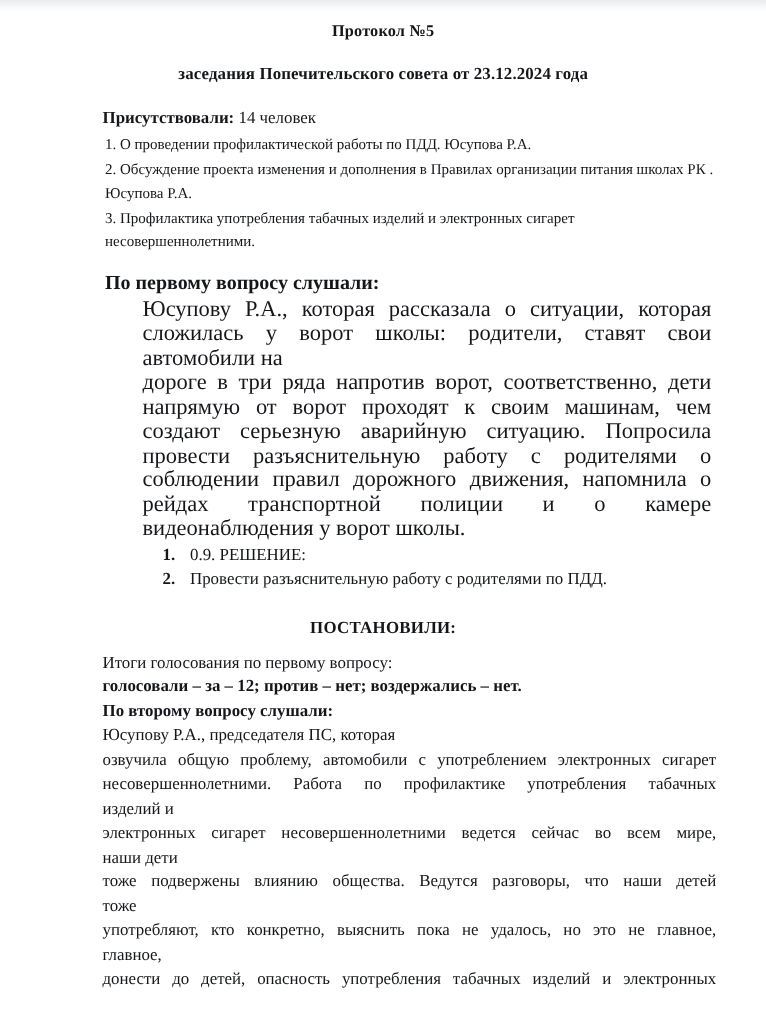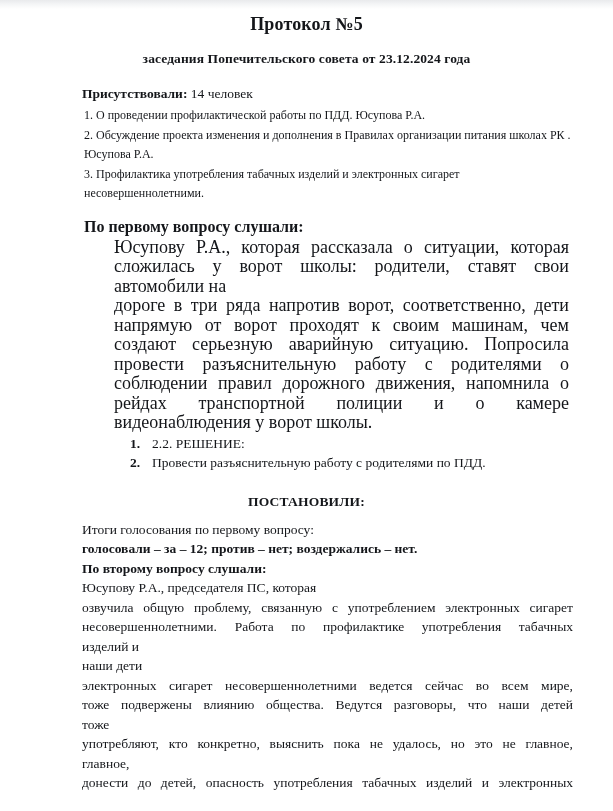--- a/index.html
+++ b/index.html
@@ -33,21 +33,21 @@
     padding: 0;
   }
   .doc {
     padding: 9px 18px 0 18px;
   }
   .bold {
     font-weight: bold;
     margin-top: 24px;
   }
   .title-main {
-    font-size: 18px;
+    font-size: 13px;
     font-weight: bold;
     text-align: center;
     letter-spacing: 0.15px;
     margin: 0;
     padding: 7px 0 0 0;
     line-height: 17px;
   }
   .title-sub {
     font-size: 13.5px;
     font-weight: bold;
@@ -182,43 +182,43 @@
     <div class="q-label">По первому вопросу слушали:</div>
 
     <div class="speech-block">
       <p>Юсупову Р.А.,  которая рассказала о  ситуации, которая сложилась у ворот школы: родители, ставят свои автомобили на</p>
       <p class="justified">дороге в три ряда напротив ворот, соответственно, дети напрямую от ворот проходят к своим машинам, чем создают серьезную аварийную ситуацию. Попросила провести разъяснительную работу с родителями о соблюдении правил дорожного движения, напомнила о рейдах транспортной полиции и о камере видеонаблюдения у ворот школы.</p>
     </div>
 
     <div class="decision-list">
       <div class="decision-row">
         <span class="decision-marker">1.</span>
-        <span class="decision-text">2.2. РЕШЕНИЕ:</span>
+        <span class="decision-text">0.9. РЕШЕНИЕ:</span>
       </div>
       <div class="decision-row">
         <span class="decision-marker">2.</span>
         <span class="decision-text">Провести разъяснительную работу с родителями по ПДД.</span>
       </div>
     </div>
 
     <div class="section-heading heading-resolved">ПОСТАНОВИЛИ:</div>
 
     <div class="body-line">Итоги голосования по первому вопросу:</div>
 
     <div class="body-line bold">голосовали – за – 12;  против – нет;  воздержались – нет.</div>
 
     <div class="body-line bold">По второму вопросу слушали:</div>
 
     <div class="body-line">Юсупову Р.А.,  председателя ПС, которая</div>
 
-    <div class="flow just-full">озвучила общую проблему, связанную с употреблением электронных сигарет несовершеннолетними. Работа по профилактике употребления табачных</div>
+    <div class="flow just-full">озвучила общую проблему, автомобили с употреблением электронных сигарет несовершеннолетними. Работа по профилактике употребления табачных</div>
     <div class="flow">изделий и</div>
 
+    <div class="flow just-full">электронных сигарет несовершеннолетними ведется сейчас во всем мире,</div>
     <div class="flow">наши дети</div>
-    <div class="flow just-full">электронных сигарет несовершеннолетними ведется сейчас во всем мире,</div>
 
     <div class="flow just-full">тоже подвержены влиянию общества. Ведутся разговоры, что наши детей</div>
     <div class="flow">тоже</div>
 
     <div class="flow just-full">употребляют, кто конкретно, выяснить пока не удалось, но это не главное,</div>
     <div class="flow">главное,</div>
 
     <div class="flow just-full">донести до детей, опасность употребления табачных изделий и электронных</div>
 
   </div>

